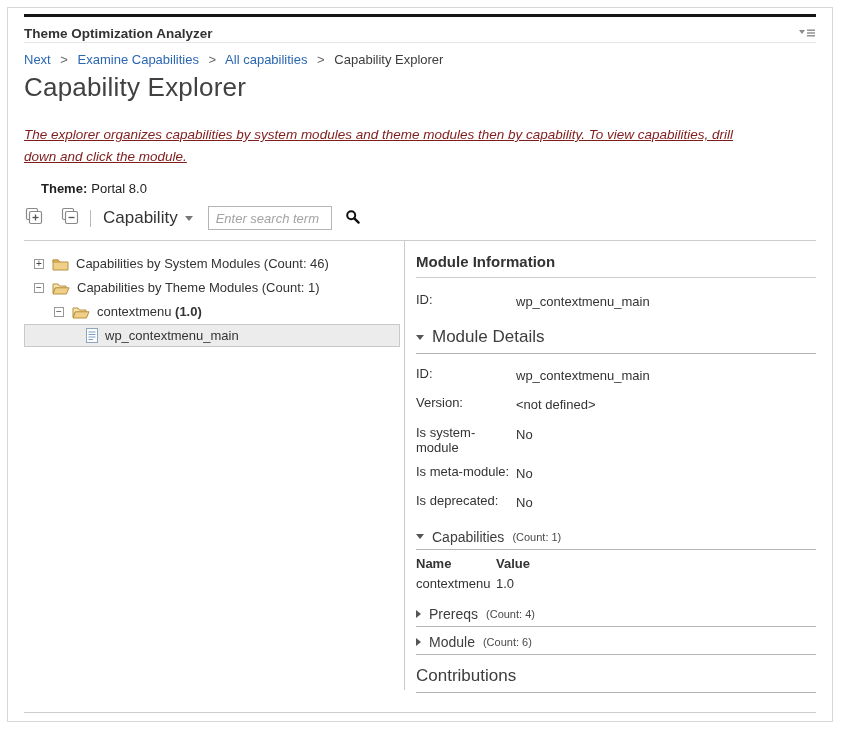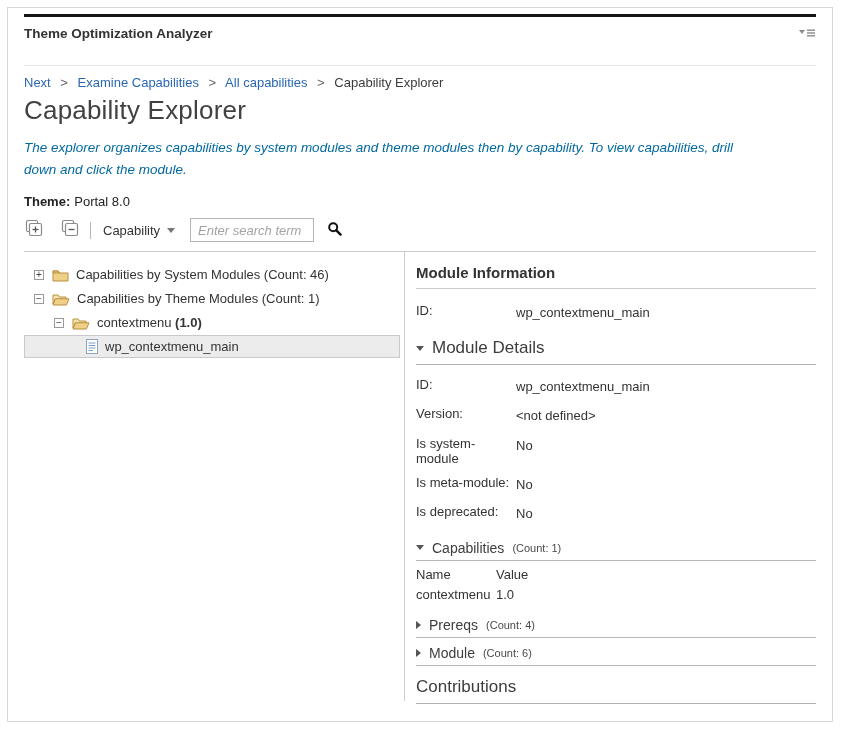--- a/index.html
+++ b/index.html
@@ -1,38 +1,38 @@
 <!DOCTYPE html>
 <html><head>
 <meta charset="utf-8">
 <style>
   * { margin:0; padding:0; box-sizing:border-box; }
   html,body { width:841px; height:729px; background:#fff; font-family:"Liberation Sans", sans-serif; }
   .page { position:absolute; left:7px; top:7px; width:826px; height:715px; background:#fff; border:1px solid #d8d8d8; overflow:hidden; }
 
   .black-bar { height:3px; background:#151515; margin:6px 16px 0; }
 
-  .app-header { display:flex; justify-content:space-between; align-items:center; margin:0 16px; padding:7px 0 23px; border-bottom:1px solid #e7e7e7; }
+  .app-header { display:flex; justify-content:space-between; align-items:center; margin:0 16px; padding:7px 0 0; border-bottom:1px solid #e7e7e7; }
   .app-title { font-size:13.5px; font-weight:bold; color:#333; }
   .menu-icon { cursor:pointer; }
 
   .breadcrumb { margin:0 16px; padding:9px 0 1px; font-size:13px; color:#666; }
   .breadcrumb a { color:#2a67b1; text-decoration:none; cursor:pointer; }
   .crumb-sep { margin:0 6px; color:#666; }
   .crumb-current { color:#3c3c3c; }
 
   .page-title { font-size:26px; font-weight:400; color:#414141; margin:4px 16px 0; letter-spacing:0.2px; }
-  .page-desc { font-style:italic; color:#0369a1; font-size:13.5px; line-height:1.6; margin:11px 16px 0; width:714px; }
-  .theme-line { margin:14px 16px 0; font-size:13px; color:#222; }
+  .page-desc { font-style:italic; color:#7f1d1d; font-size:13.5px; line-height:1.6; margin:21px 16px 0; width:714px;text-decoration:underline; }
+  .theme-line { margin:14px 33px 0; font-size:13px; color:#222; }
   .theme-line b { margin-right:4px; }
 
   .toolbar { margin:9px 16px 0; padding-bottom:9px; border-bottom:1px solid #ccc; display:flex; align-items:center; }
   .icon-btn { width:26px; height:22px; display:flex; align-items:center; justify-content:flex-start; cursor:pointer; background:none; border:none; }
   .tool-sep { width:1px; height:17px; background:#b9b9b9; margin:0 10px 0 4px; }
-  .dropdown { display:flex; align-items:center; gap:7px; font-size:13px; color:#333; cursor:pointer; margin-right:13px; padding:3px 2px; }
+  .dropdown { display:flex; align-items:center; gap:7px; font-size:17px; color:#333; cursor:pointer; margin-right:13px; padding:3px 2px; }
   .tri-down-sm { width:0; height:0; border-left:4px solid transparent; border-right:4px solid transparent; border-top:5px solid #777; }
   .search-input { width:124px; height:24px; border:1px solid #b5b5b5; padding:2px 7px; font-size:13px; color:#333; font-family:"Liberation Sans", sans-serif; }
   .search-input::placeholder { font-style:italic; color:#a3a3a3; }
   .search-btn { background:none; border:none; margin-left:13px; cursor:pointer; padding:0; display:flex; align-items:center; }
 
   .content { margin:0 16px; display:flex; height:449px; }
   .left-panel { width:390px; border-right:1px solid #ccc; padding:11px 4px 0 0; }
   .tree-row { display:flex; align-items:center; height:23px; margin-bottom:1px; font-size:13px; color:#333; cursor:pointer; border:1px solid transparent; }
   .indent-0 { padding-left:9px; }
   .indent-1 { padding-left:29px; }
@@ -52,21 +52,21 @@
   .section-hd-lg { display:flex; align-items:center; font-size:17px; color:#3d3d3d; padding:11px 0 6px; border-bottom:1px solid #b2b2b2; cursor:pointer; }
   .section-hd-sm { display:flex; align-items:center; font-size:14px; color:#3d3d3d; padding:7px 0 4px; border-bottom:1px solid #b7b7b7; cursor:pointer; }
   .tri-down { width:0; height:0; border-left:4px solid transparent; border-right:4px solid transparent; border-top:5px solid #555; margin-right:8px; }
   .tri-right { width:0; height:0; border-top:4px solid transparent; border-bottom:4px solid transparent; border-left:5px solid #555; margin-right:8px; }
   .count { font-size:11px; color:#4a4a4a; margin-left:8px; }
   .details-body { margin-top:12px; }
 
   .cap-table { margin:6px 0 3px; font-size:13px; color:#333; }
   .cap-tr { display:flex; margin-bottom:5px; }
   .cap-name { flex:0 0 80px; }
-  .cap-hd { font-weight:normal; }
+  .cap-hd { font-weight:bold; }
   .gap-12 { height:12px; }
 
   .footer { margin:22px 16px 0; border-top:1px solid #ccc; padding:16px 0; text-align:right; }
   .btn { font-family:"Liberation Sans", sans-serif; font-size:13px; font-weight:bold; color:#333; padding:6px 17px; border:1px solid #b3b3b3; border-radius:3px; background:linear-gradient(#fbfbfb,#dcdcdc); box-shadow:0 1px 2px rgba(0,0,0,0.3); cursor:pointer; margin-left:11px; }
   .btn-disabled { color:#9a9a9a; background:linear-gradient(#f4f4f4,#e0e0e0); box-shadow:0 1px 1px rgba(0,0,0,0.15); cursor:default; }
 </style>
 </head>
 <body>
 
 <div class="page">

